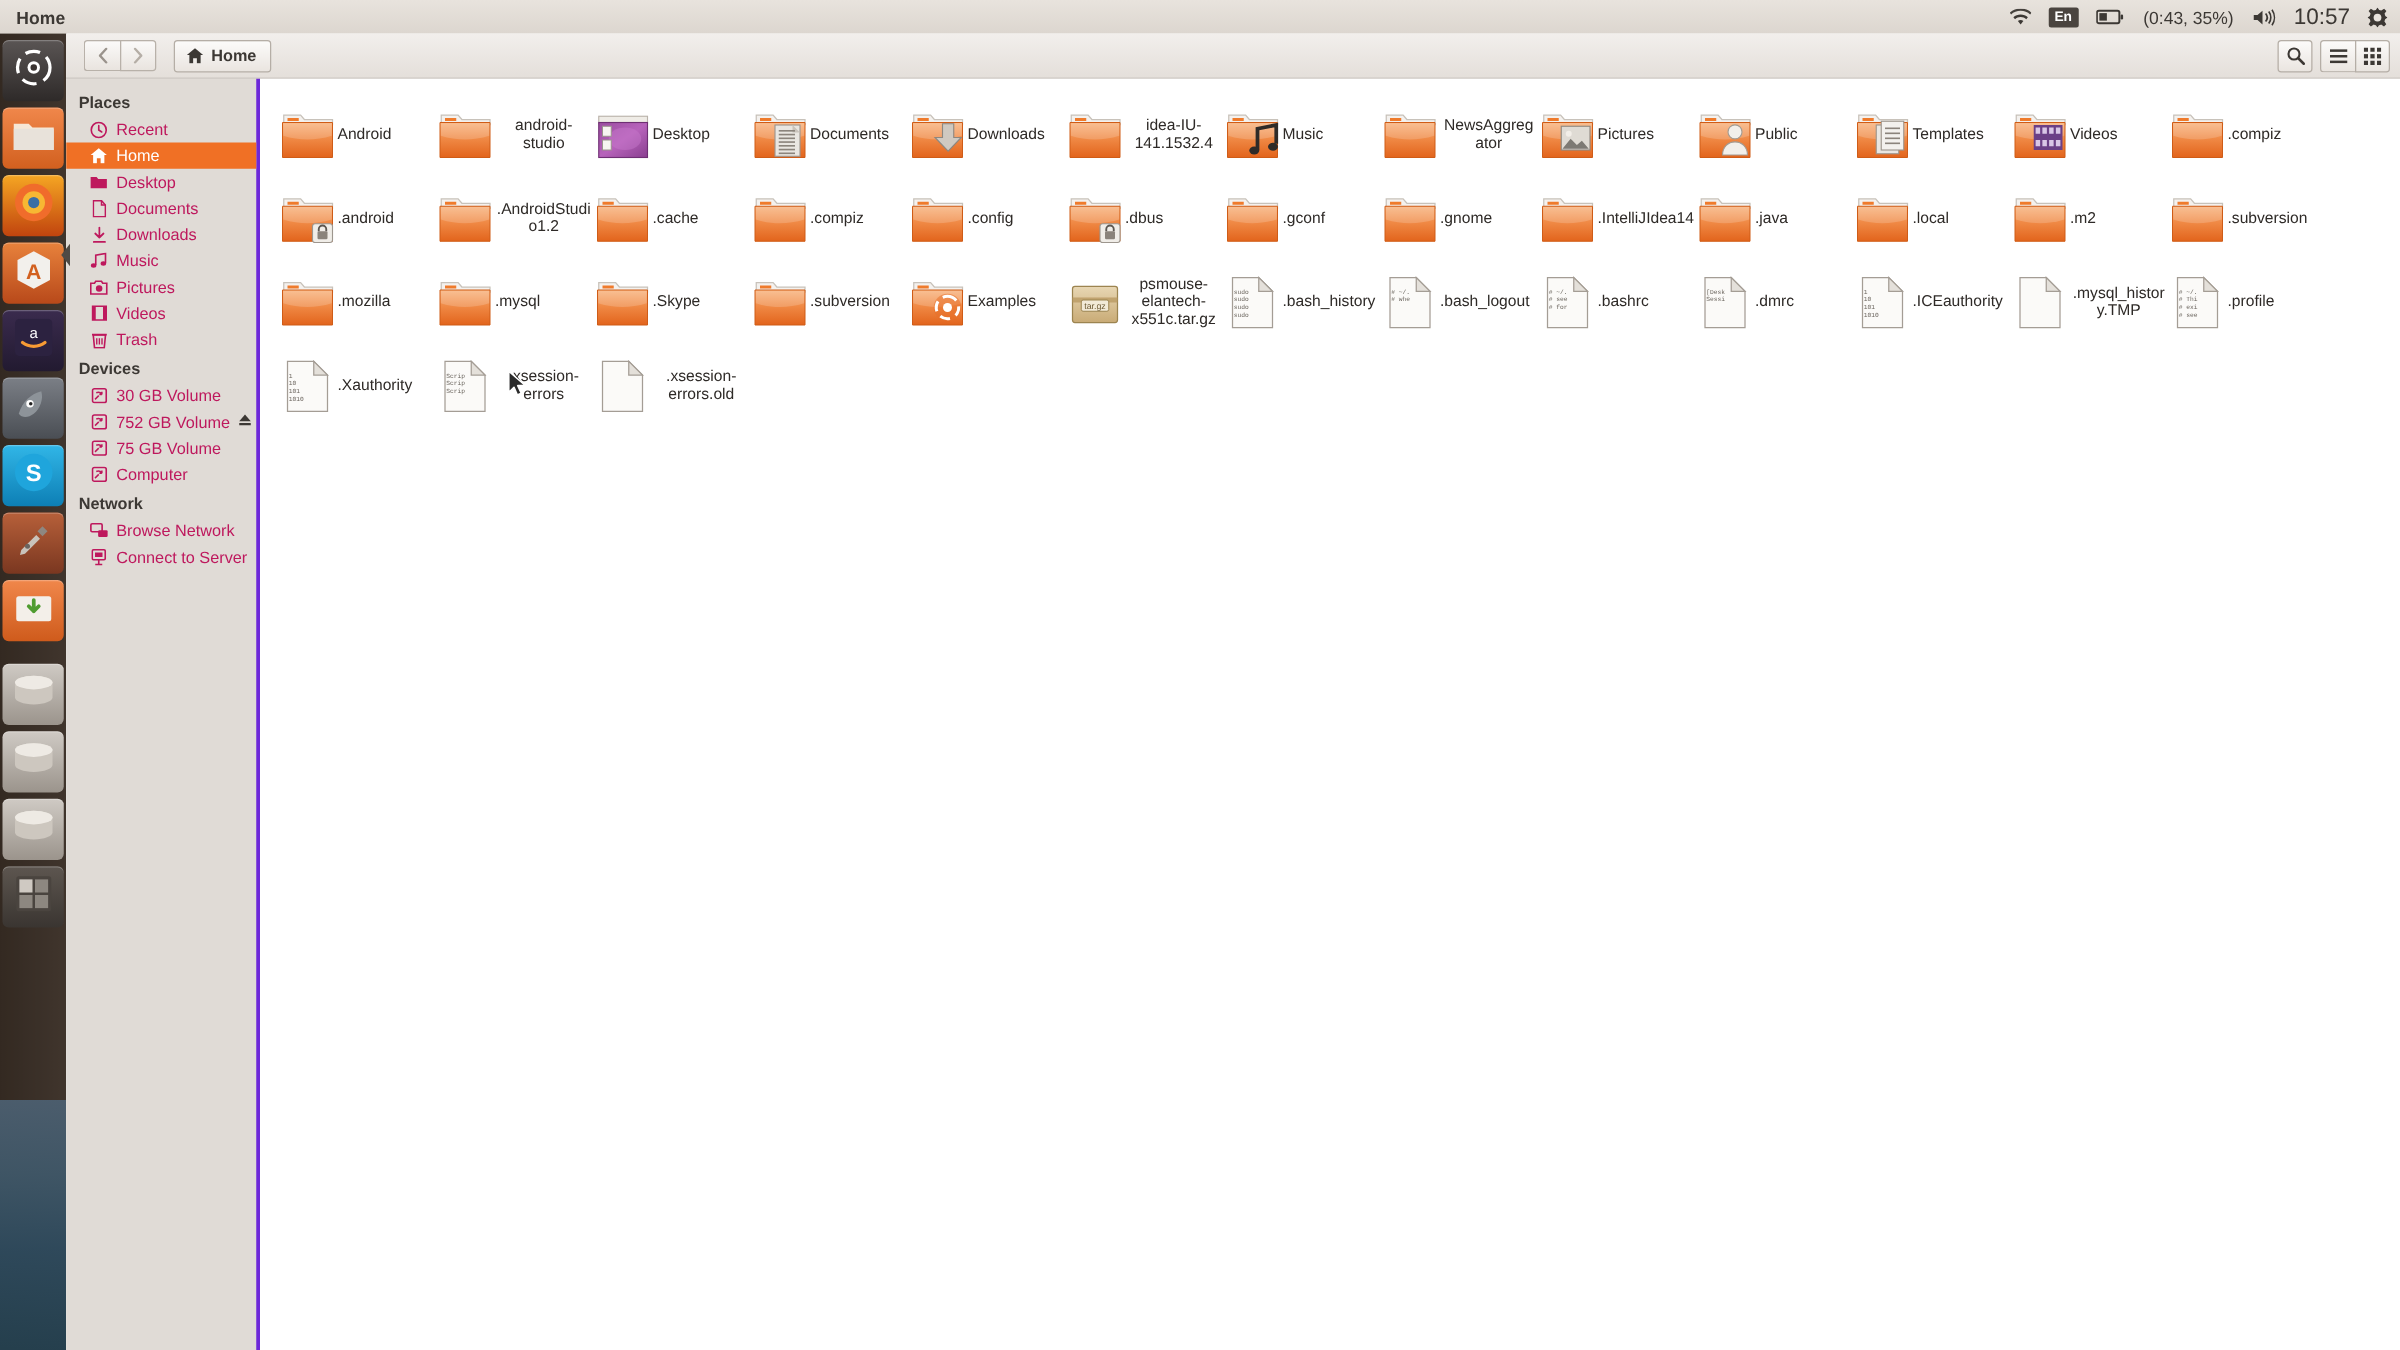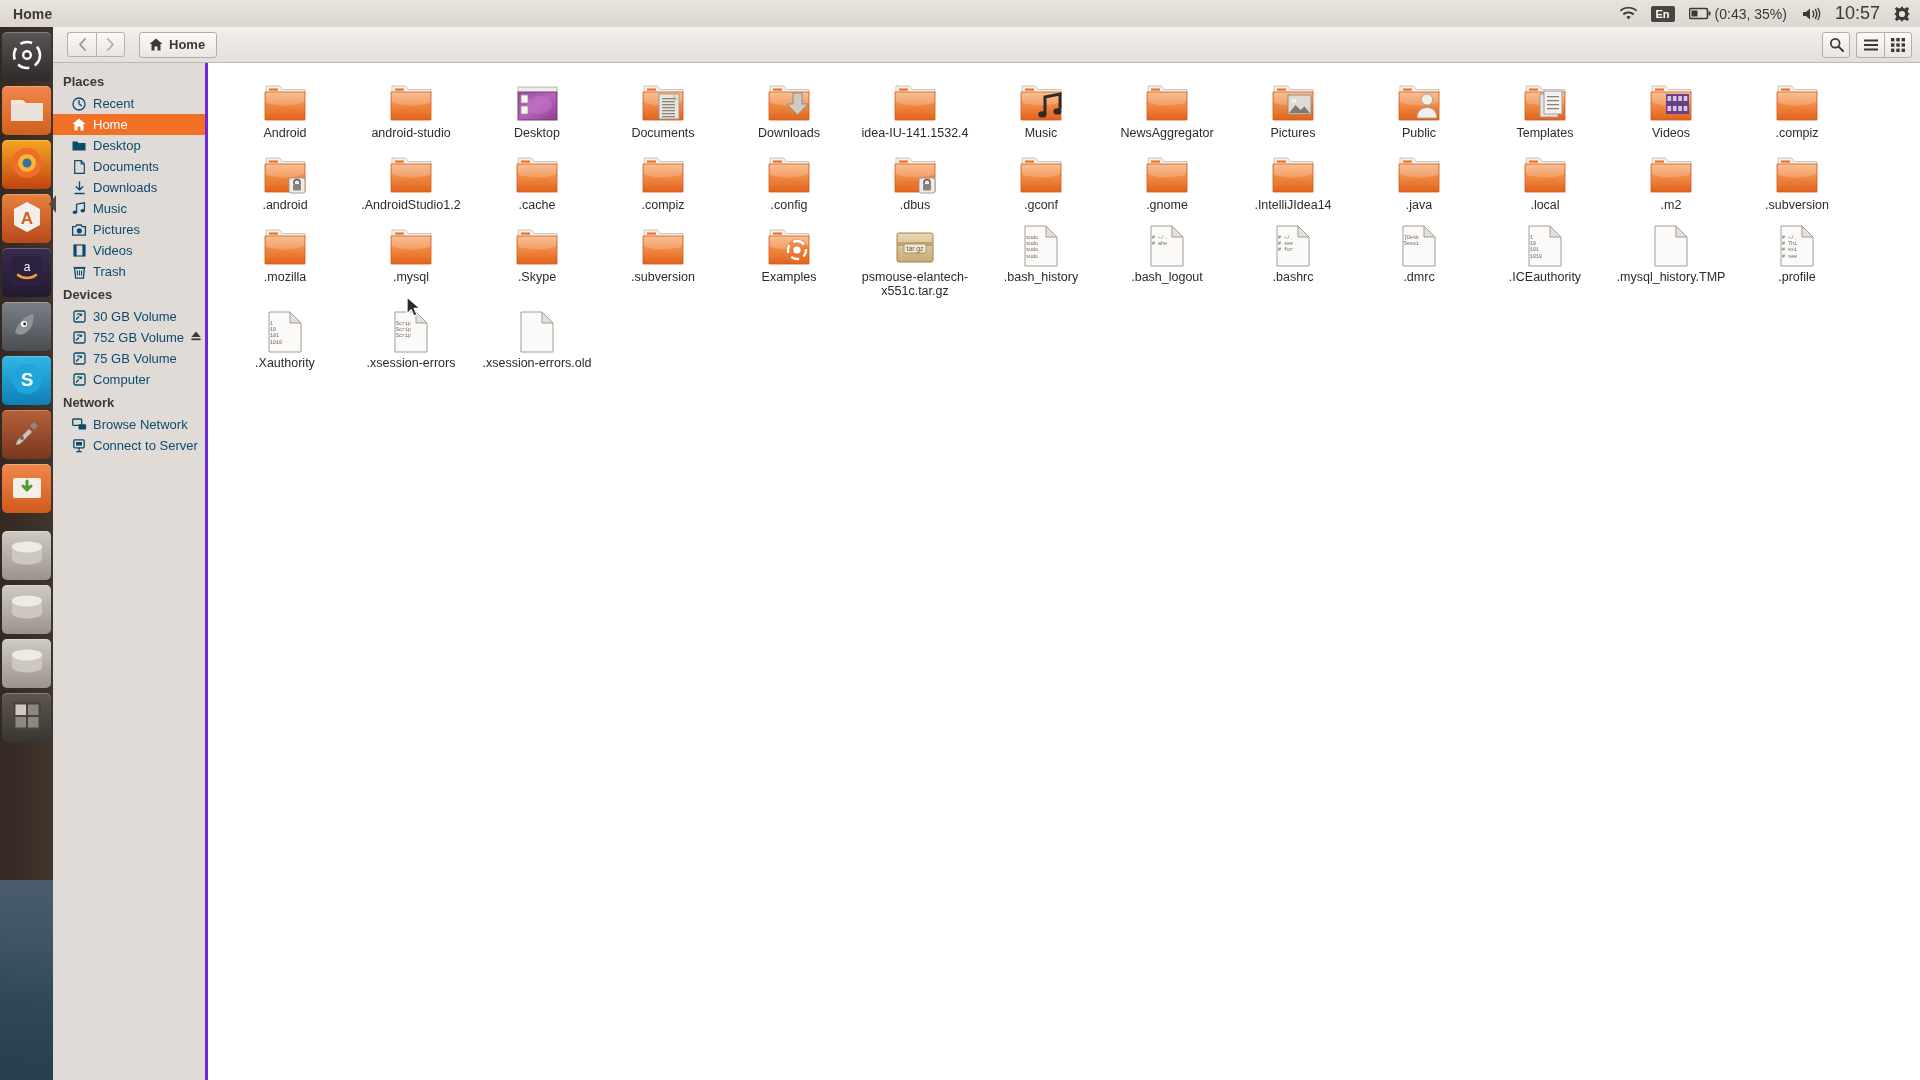--- a/index.html
+++ b/index.html
@@ -105,39 +105,39 @@
     border-right: 3px solid #6d28d9;
     padding-top: 6px; font-size: 13px; color: #3c3834;
     position: relative;
   }
   .sb-head {
     font-weight: bold; font-size: 13px; color: #3c3834;
     padding: 5px 0 4px 10px;
   }
   .sb-item {
     display: flex; align-items: center; gap: 6px;
-    height: 21px; padding-left: 18px; color: #0c4a6e;
+    height: 21px; padding-left: 18px; color: #be185d;
     font-size: 13px; white-space: nowrap;
   }
   .sb-item.active { background: #f07025; color: #fff; }
   .sb-item .sb-ico { width: 16px; height: 16px; display: flex; align-items: center; justify-content: center; flex: none; }
   .sb-eject { margin-left: auto; margin-right: 7px; }
   .sb-handle {
     position: absolute; left: -5px; top: 130px; width: 9px; height: 22px;
   }
 
   
   #iconview {
     flex: 1; background: #fff; position: relative;
     padding: 10px 0 0 14px;
   }
   .grid { display: flex; flex-wrap: wrap; align-content: flex-start; }
   .cell {
     width: 126px; min-height: 62px; padding-top: 3px;
-    display: flex; flex-direction: column; align-items: center;
+    display: flex; flex-direction: row; align-items: center;
     margin-bottom: 5px;
   }
   .cell .ico-box { width: 48px; height: 48px; position: relative; display:flex; align-items:flex-end; justify-content:center;}
   .cell .label {
     margin-top: 2px; font-size: 12.5px; color: #2e2a27; text-align: center;
     line-height: 14px; max-width: 122px; word-break: break-word;
   }
   
   #cursor { position: absolute; pointer-events: none; }
 </style>
@@ -151,21 +151,21 @@
     <span class="tray-item">
       <svg class="ico" width="17" height="14" viewBox="0 0 17 14">
         <path d="M8.5 12.6l2.2-2.8c-1.3-1-3.1-1-4.4 0z" fill="#3c3834"></path>
         <path d="M8.5 6.6c1.7 0 3.3.6 4.5 1.7l1.3-1.6C12.8 5.3 10.7 4.5 8.5 4.5S4.2 5.3 2.7 6.7L4 8.3c1.2-1.1 2.8-1.7 4.5-1.7z" fill="#3c3834"></path>
         <path d="M8.5 1.6c2.9 0 5.6 1.1 7.6 2.9l1.1-1.4C14.9 1 11.8-.2 8.5-.2S2.1 1 -.2 3.1l1.1 1.4C2.9 2.7 5.6 1.6 8.5 1.6z" fill="#3c3834" opacity=".95"></path>
       </svg>
     </span>
 
     <span class="kbd-ind">En</span>
 
-    <span class="tray-item" style="gap:4px">
+    <span class="tray-item" style="gap:16px">
       <svg class="ico" width="22" height="13" viewBox="0 0 22 13">
         <rect x="0.5" y="1.5" width="18" height="10" rx="1.5" fill="none" stroke="#3c3834" stroke-width="1.6"></rect>
         <rect x="2.5" y="3.5" width="6" height="6" fill="#3c3834"></rect>
         <rect x="19.5" y="4.5" width="2" height="4" rx="1" fill="#3c3834"></rect>
       </svg>
       <span class="battery-txt">(0:43, 35%)</span>
     </span>
 
     <span class="tray-item">
       <svg class="ico" width="20" height="14" viewBox="0 0 20 14">

